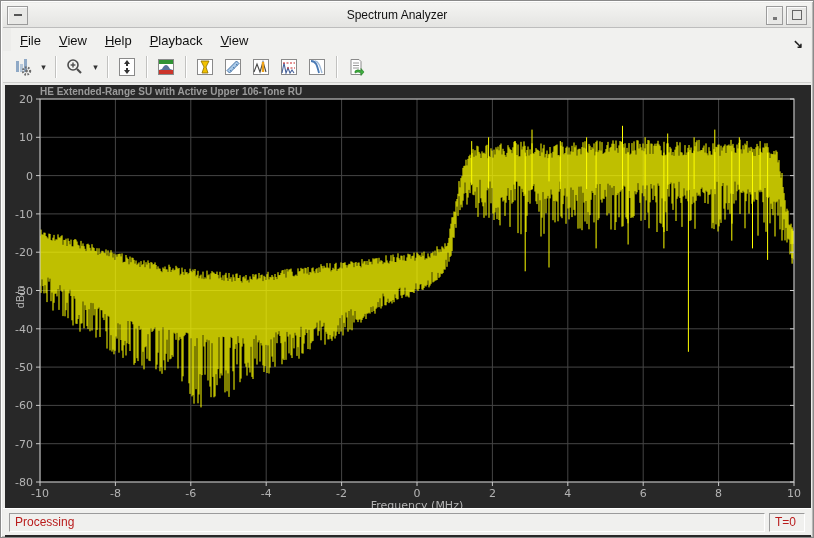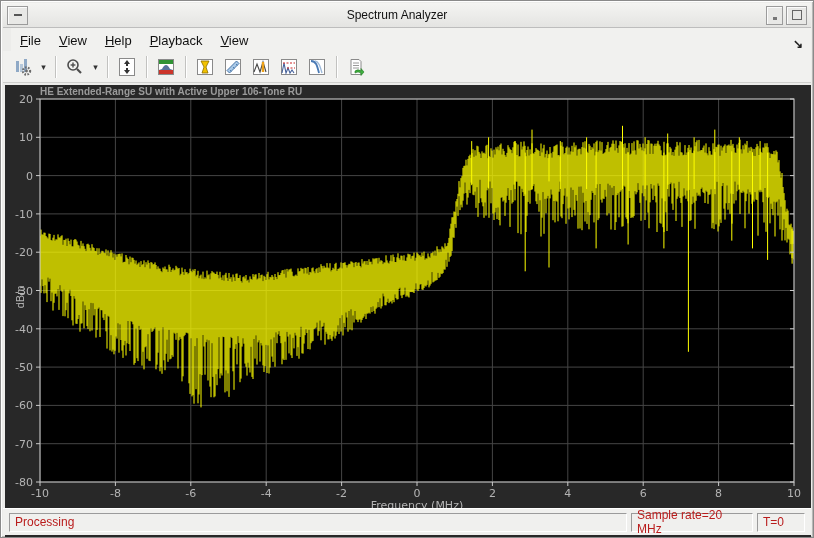--- a/index.html
+++ b/index.html
@@ -44,21 +44,21 @@
   .ylab span{transform:rotate(-90deg);font-size:11px;color:#b4b4b4;display:block;}
   #plot-svg{position:absolute;left:0;top:0;}
   
   .statusbar{position:absolute;left:2px;bottom:2px;right:2px;height:27px;background:#f0f0ee;
     border-top:1px solid #ffffff;display:flex;align-items:center;padding:0 6px;box-sizing:border-box;gap:4px;}
   .spanel{border:1px solid;border-color:#9b9b9b #ffffff #ffffff #9b9b9b;height:19px;
     display:flex;align-items:center;font-size:12px;color:#b91c1c;padding:0 5px;box-sizing:border-box;}
   .spanel.grow{flex:1;}
   .spanel.c1{width:97px;}
   .spanel.c2{width:122px;}
-  .spanel.c3{width:48px;}
+  .spanel.c3{width:36px;}
 </style>
 </head>
 <body>
 
 <div class="window">
 
   <div class="titlebar">
     <div class="tb-btn menu">
       <span class="dashbar"></span>
     </div>
@@ -261,21 +261,18 @@
     <div class="plot-title" style="color: rgb(154, 154, 154);">HE Extended-Range SU with Active Upper 106-Tone RU</div>
     <div class="ylab">
         <span style="color: rgb(180, 180, 180);">dBm</span>
       </div>
   </div>
 
   <div class="statusbar">
     <div class="spanel grow">
       <span>Processing</span>
     </div>
-    <div class="spanel c2">
-      <span>Sample rate=20 MHz</span>
-    </div>
     <div class="spanel c3">
       <span>T=0</span>
     </div>
   </div>
 
 </div>
 
 </body></html>

